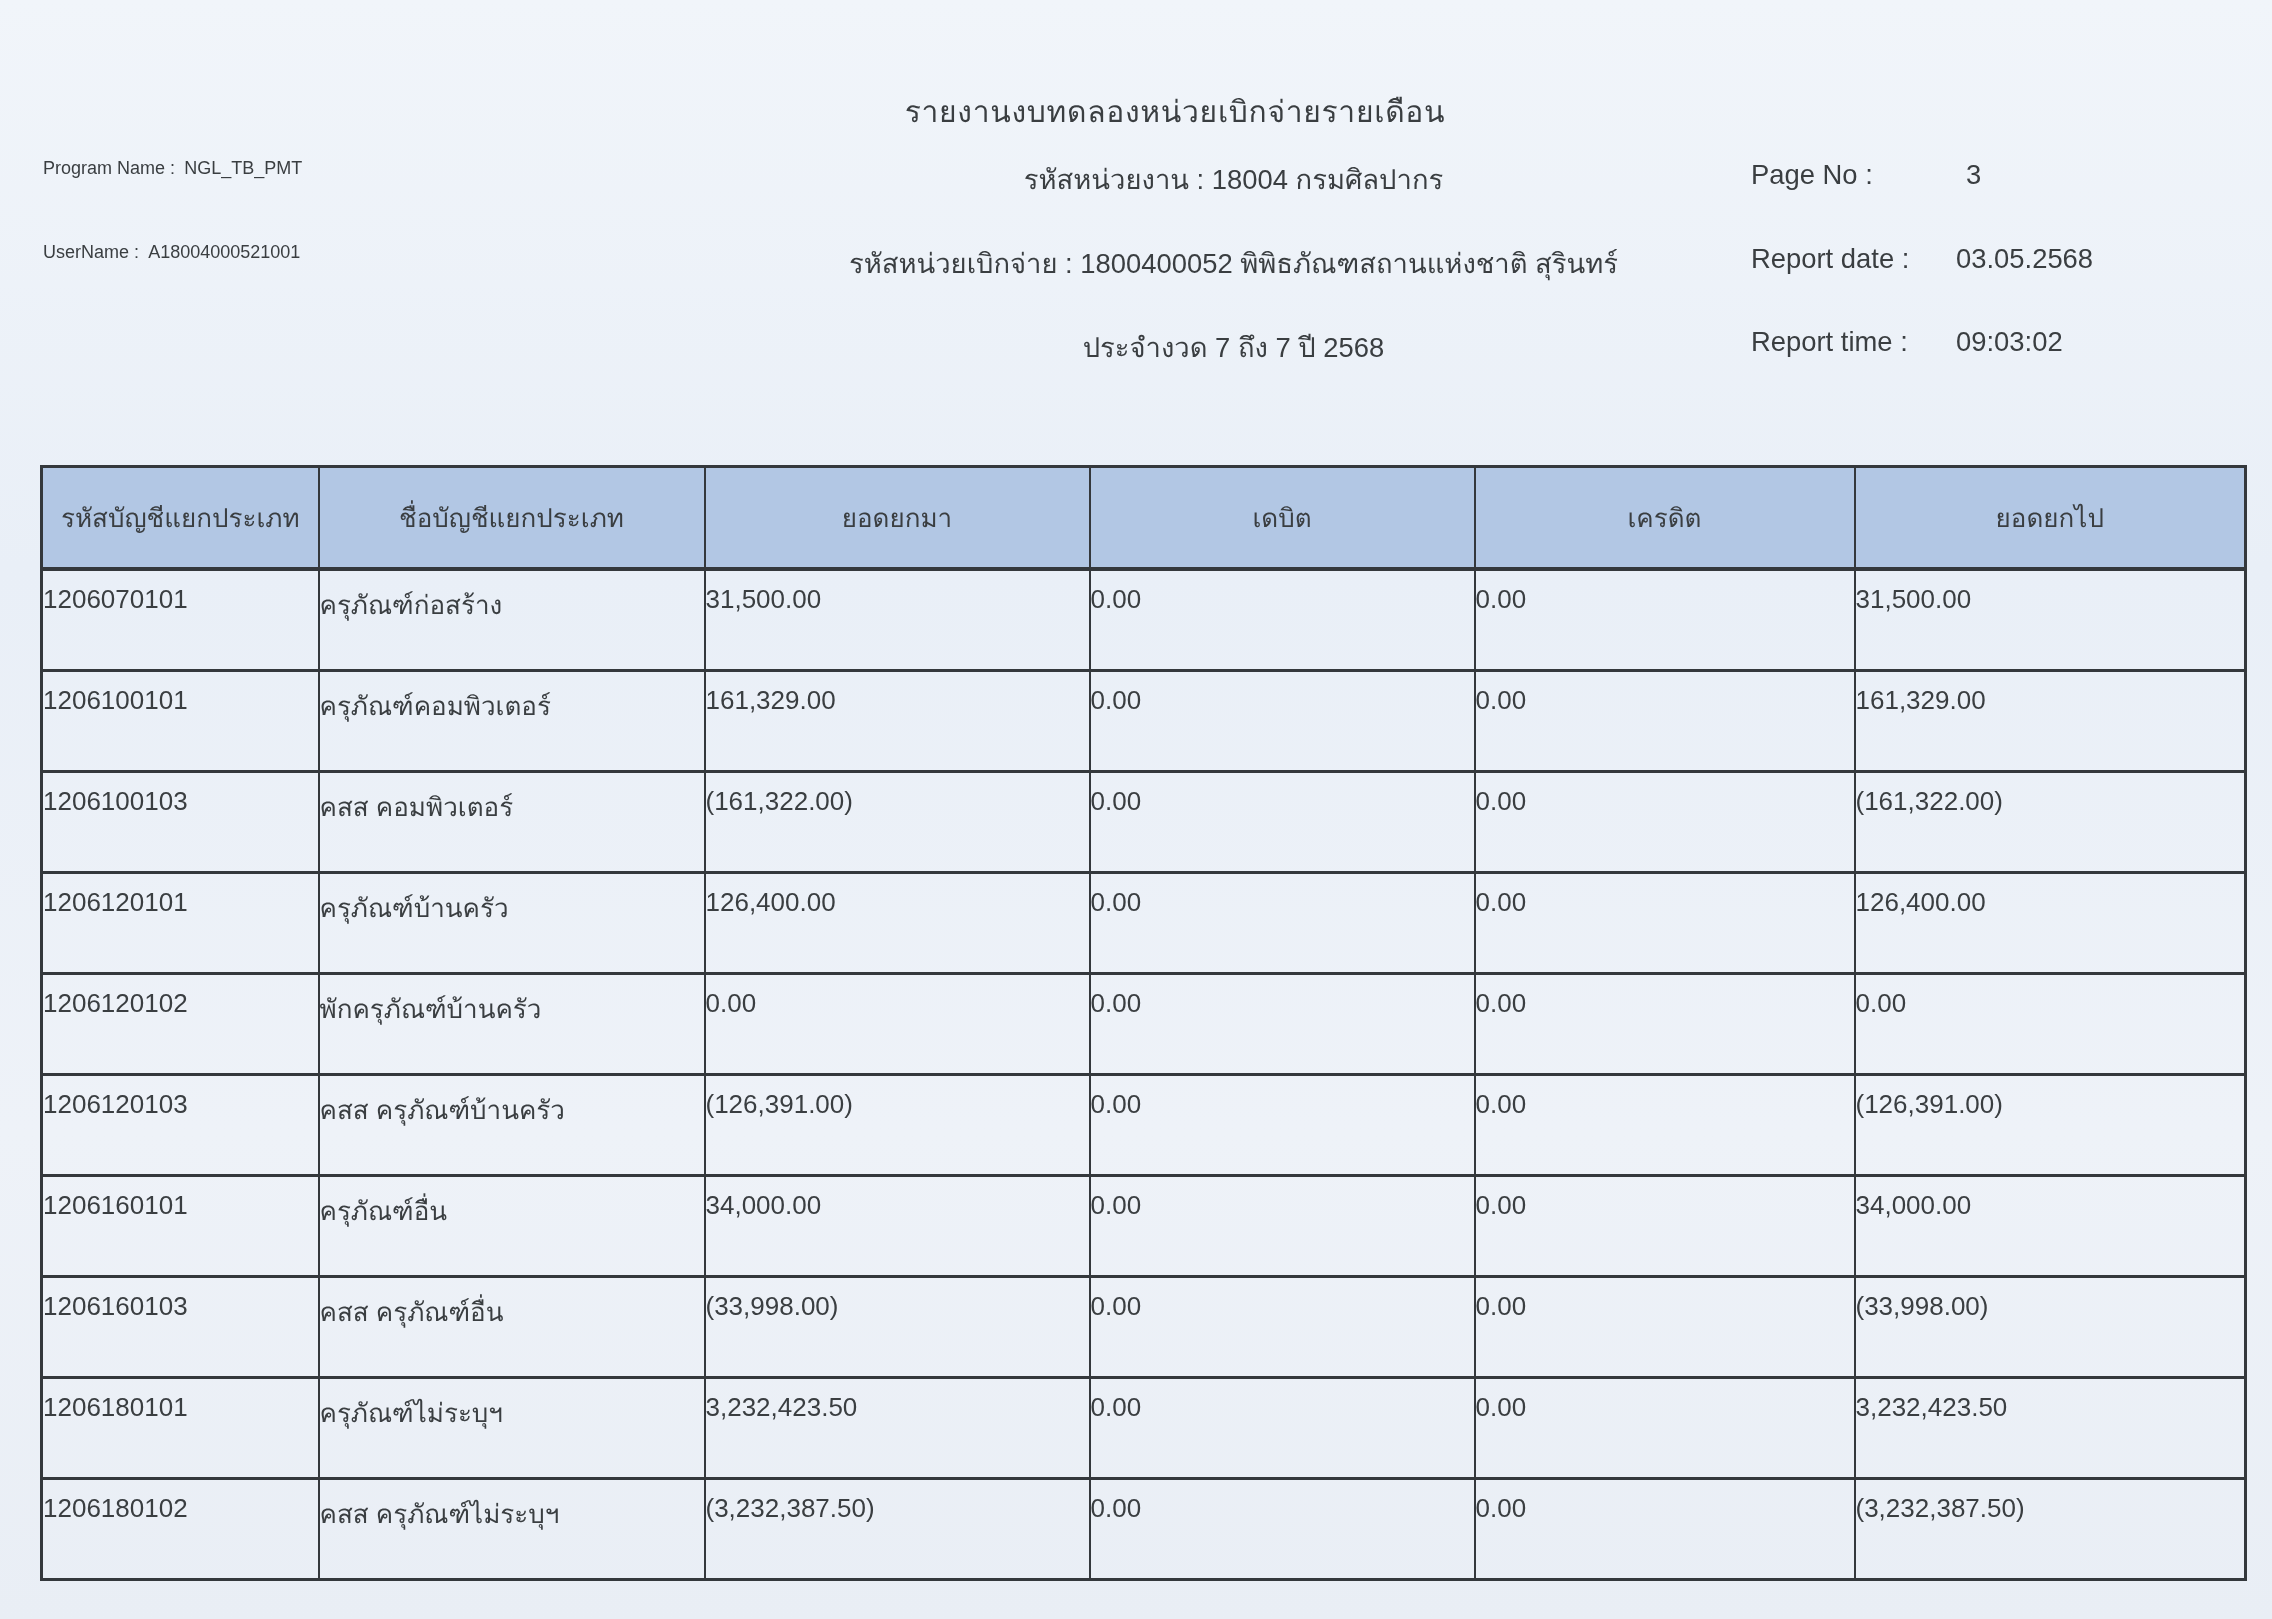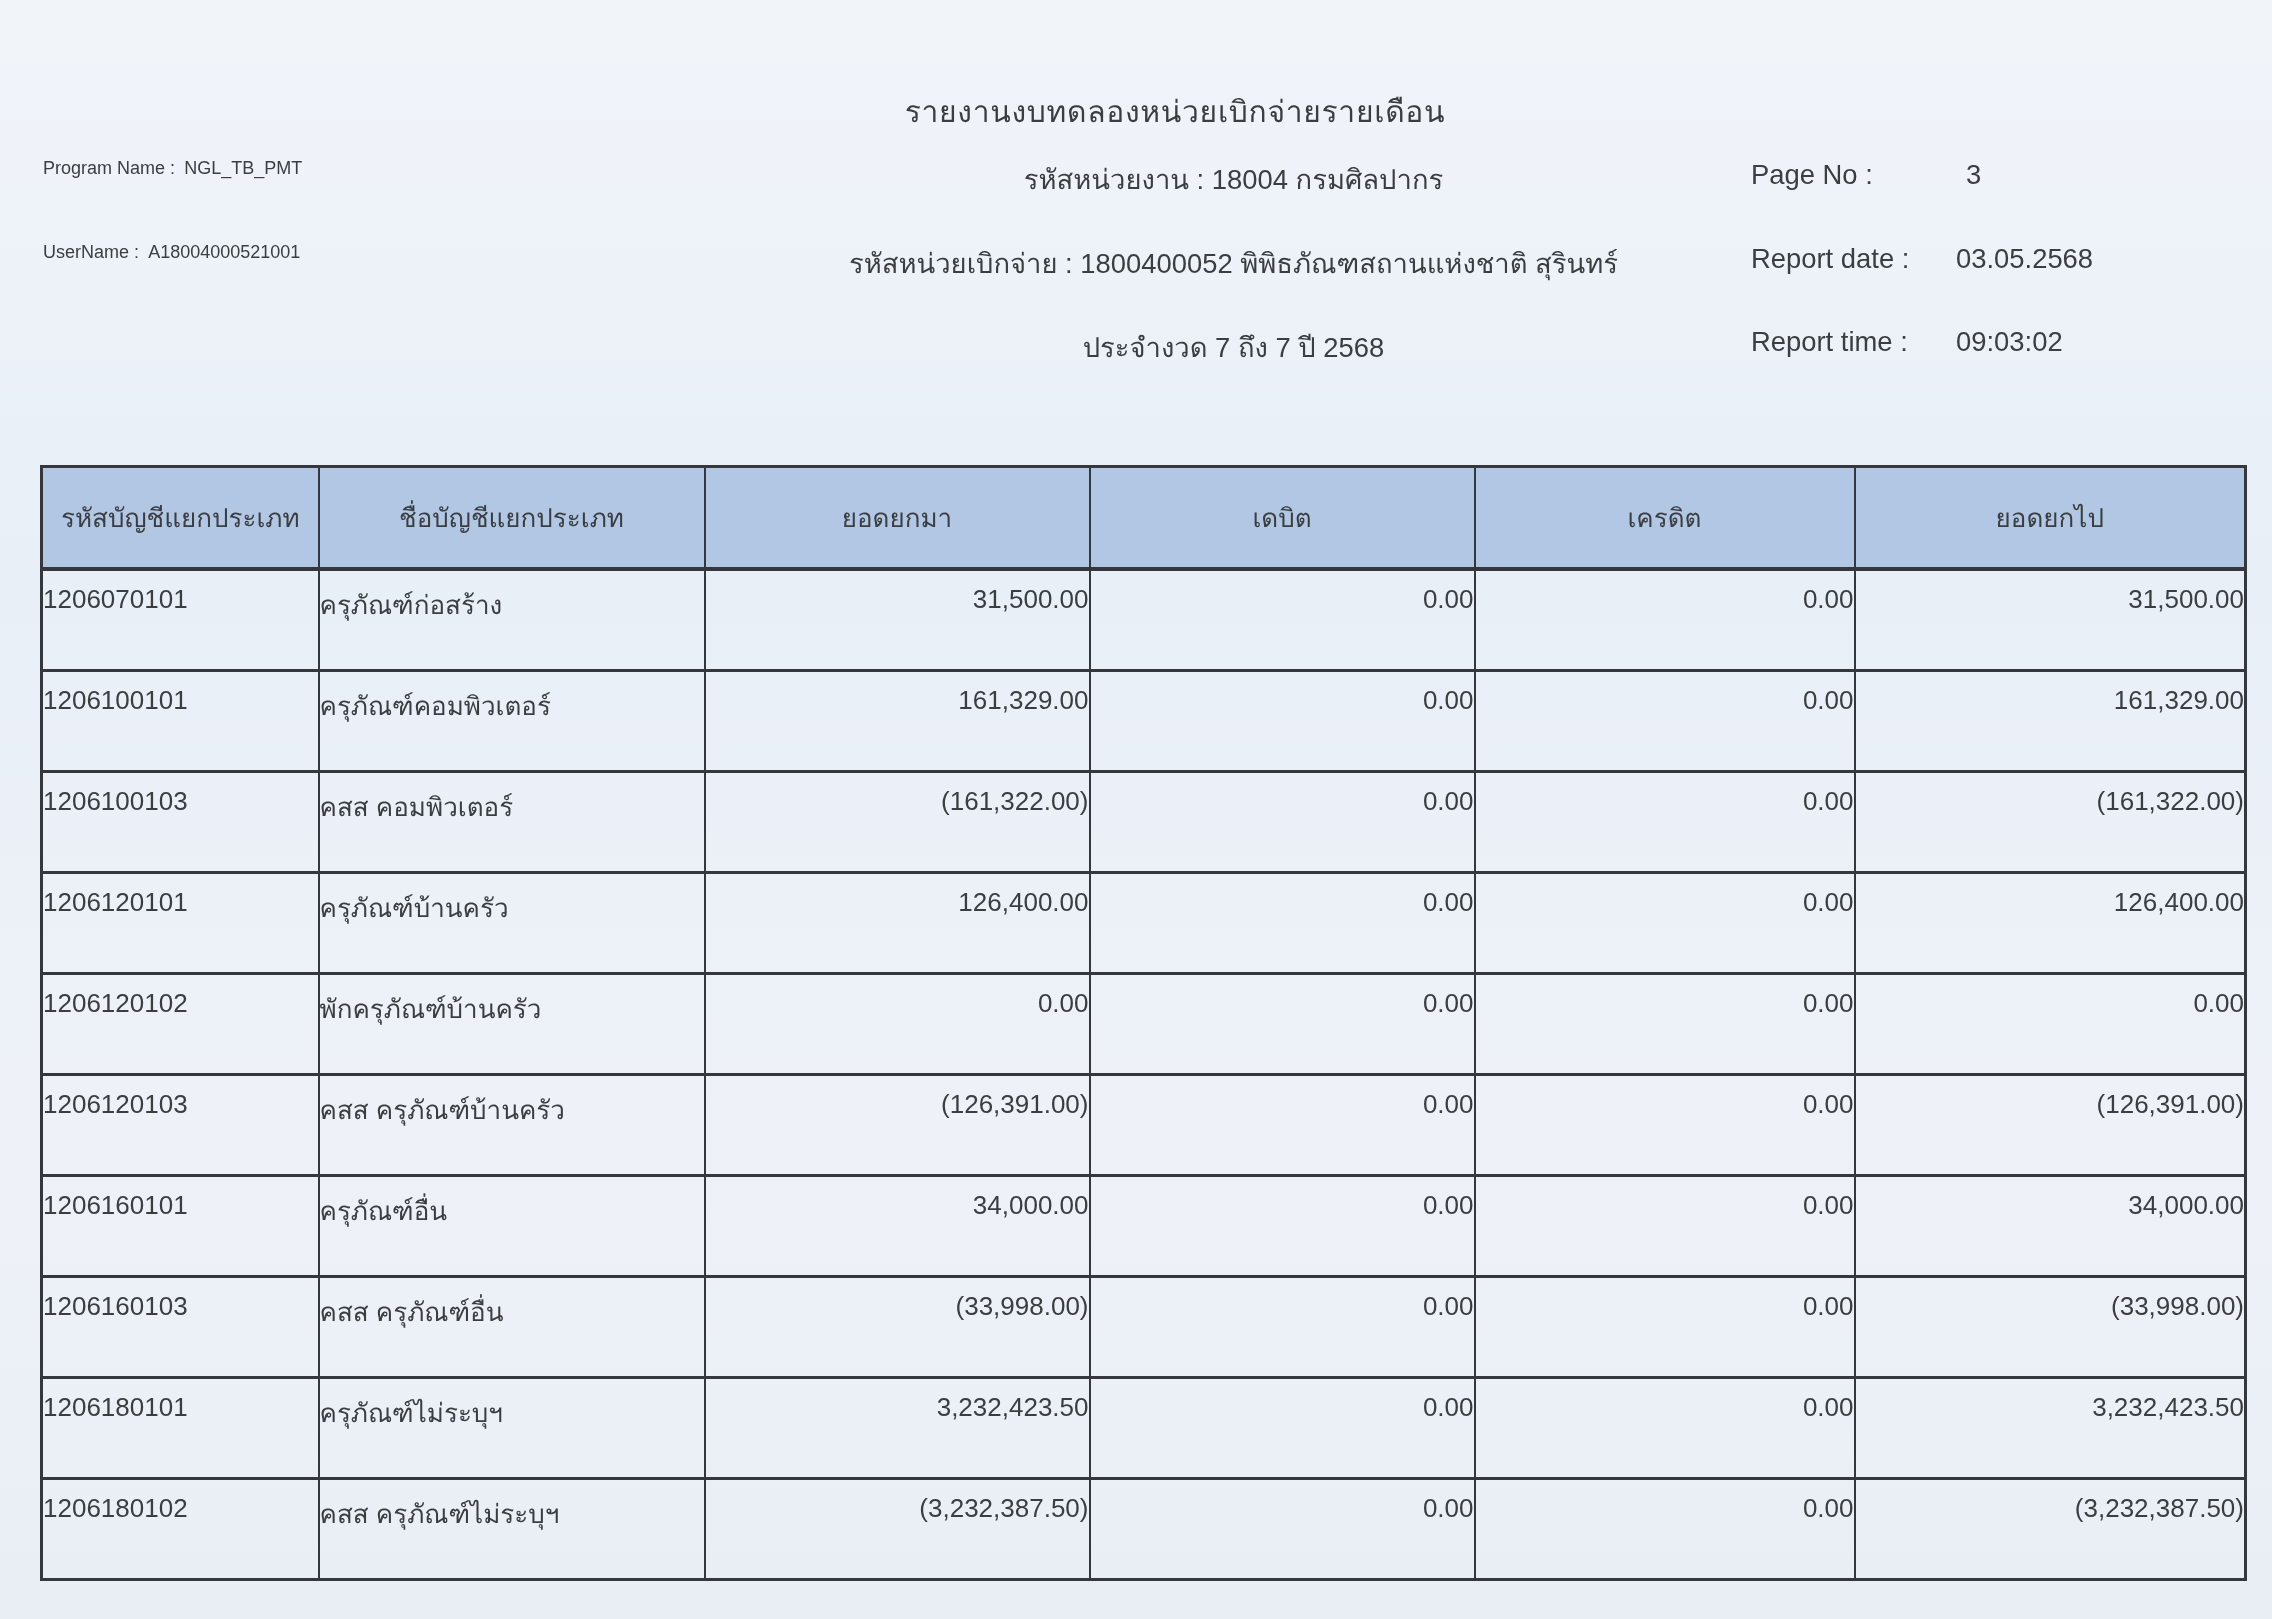--- a/index.html
+++ b/index.html
@@ -44,21 +44,21 @@
     height:99px;font-size:26px;font-weight:normal;
     text-align:center;vertical-align:middle;padding:0;
   }
   table.tb td{
     border-top-width:3.3px;border-bottom-width:3.3px;
     height:85px;font-size:26px;vertical-align:top;
     padding:13px 0 0 0;background:transparent;
   }
   td.c0{text-align:left;padding-left:10.4px;}
   td.c1{text-align:left;padding-left:10.4px;}
-  td.c2,td.c3,td.c4,td.c5{text-align:right;padding-right:13px;}
+  td.c2,td.c3,td.c4,td.c5{text-align:left;padding-right:13px;}
 </style>
 </head>
 <body>
 
 <div class="page">
 
   <div class="title">รายงานงบทดลองหน่วยเบิกจ่ายรายเดือน</div>
 
   <div class="hline" id="line-left-1">
     <span class="lbl">Program Name :</span><span>NGL_TB_PMT</span>

